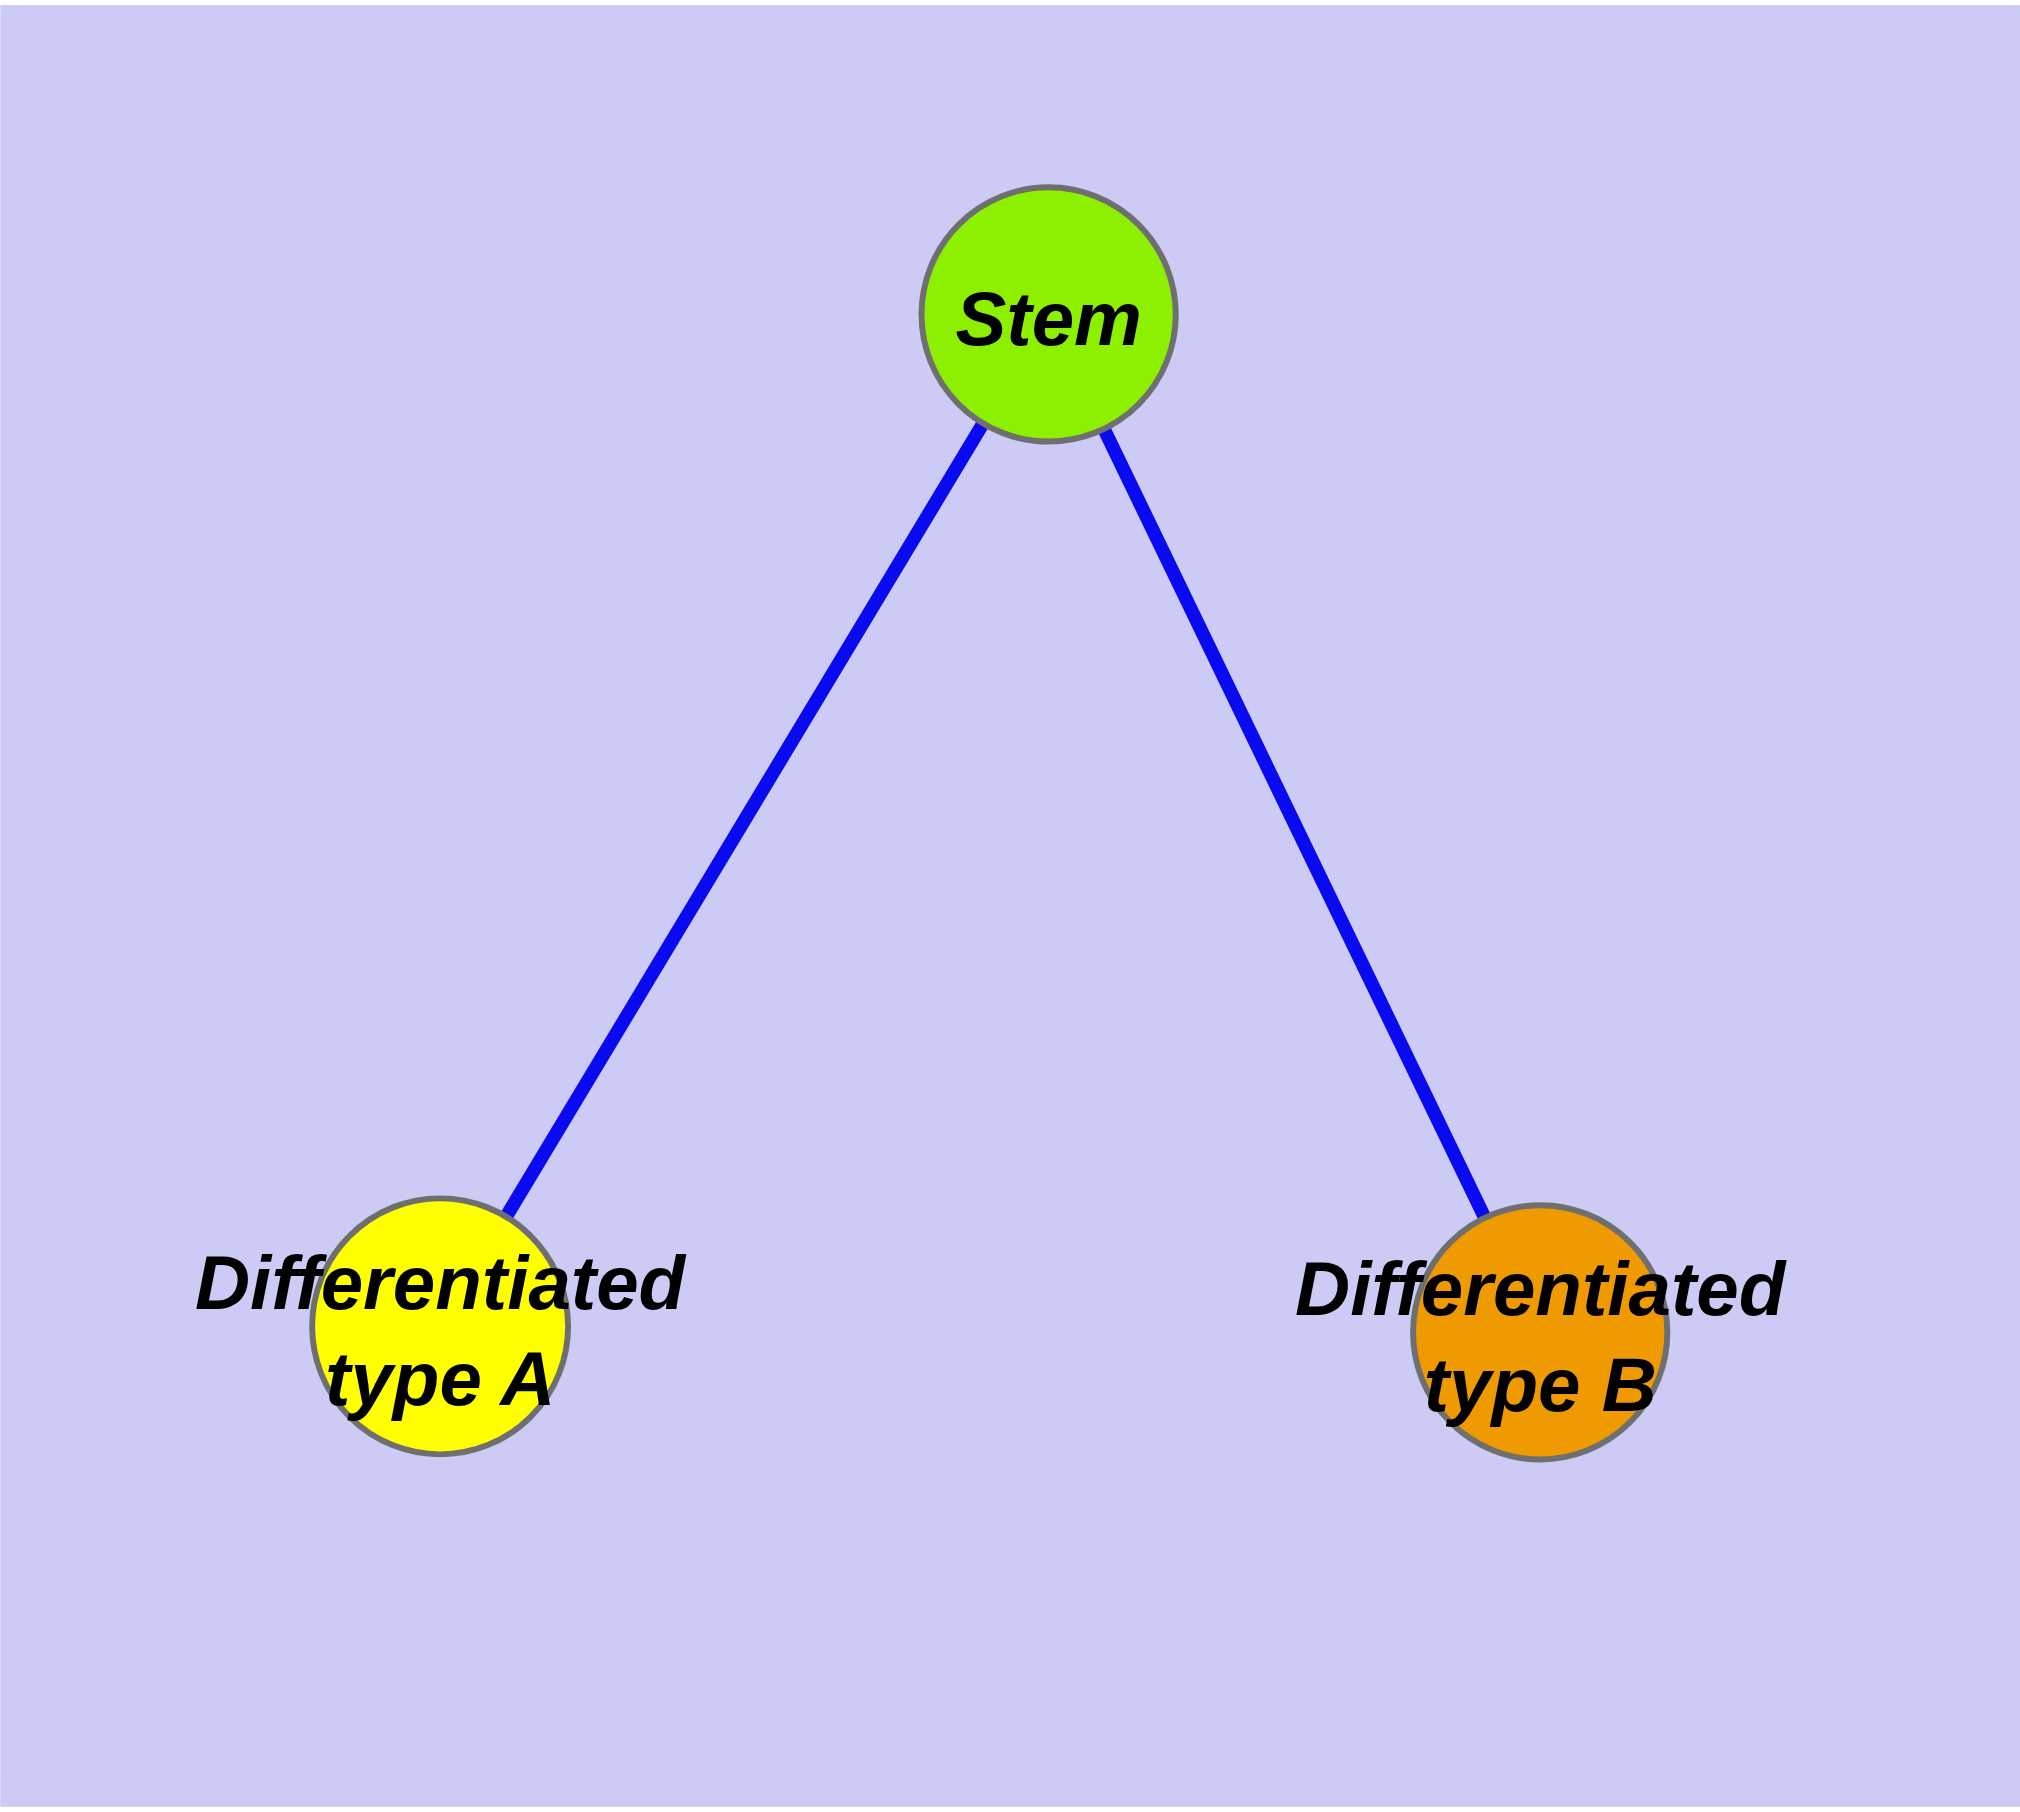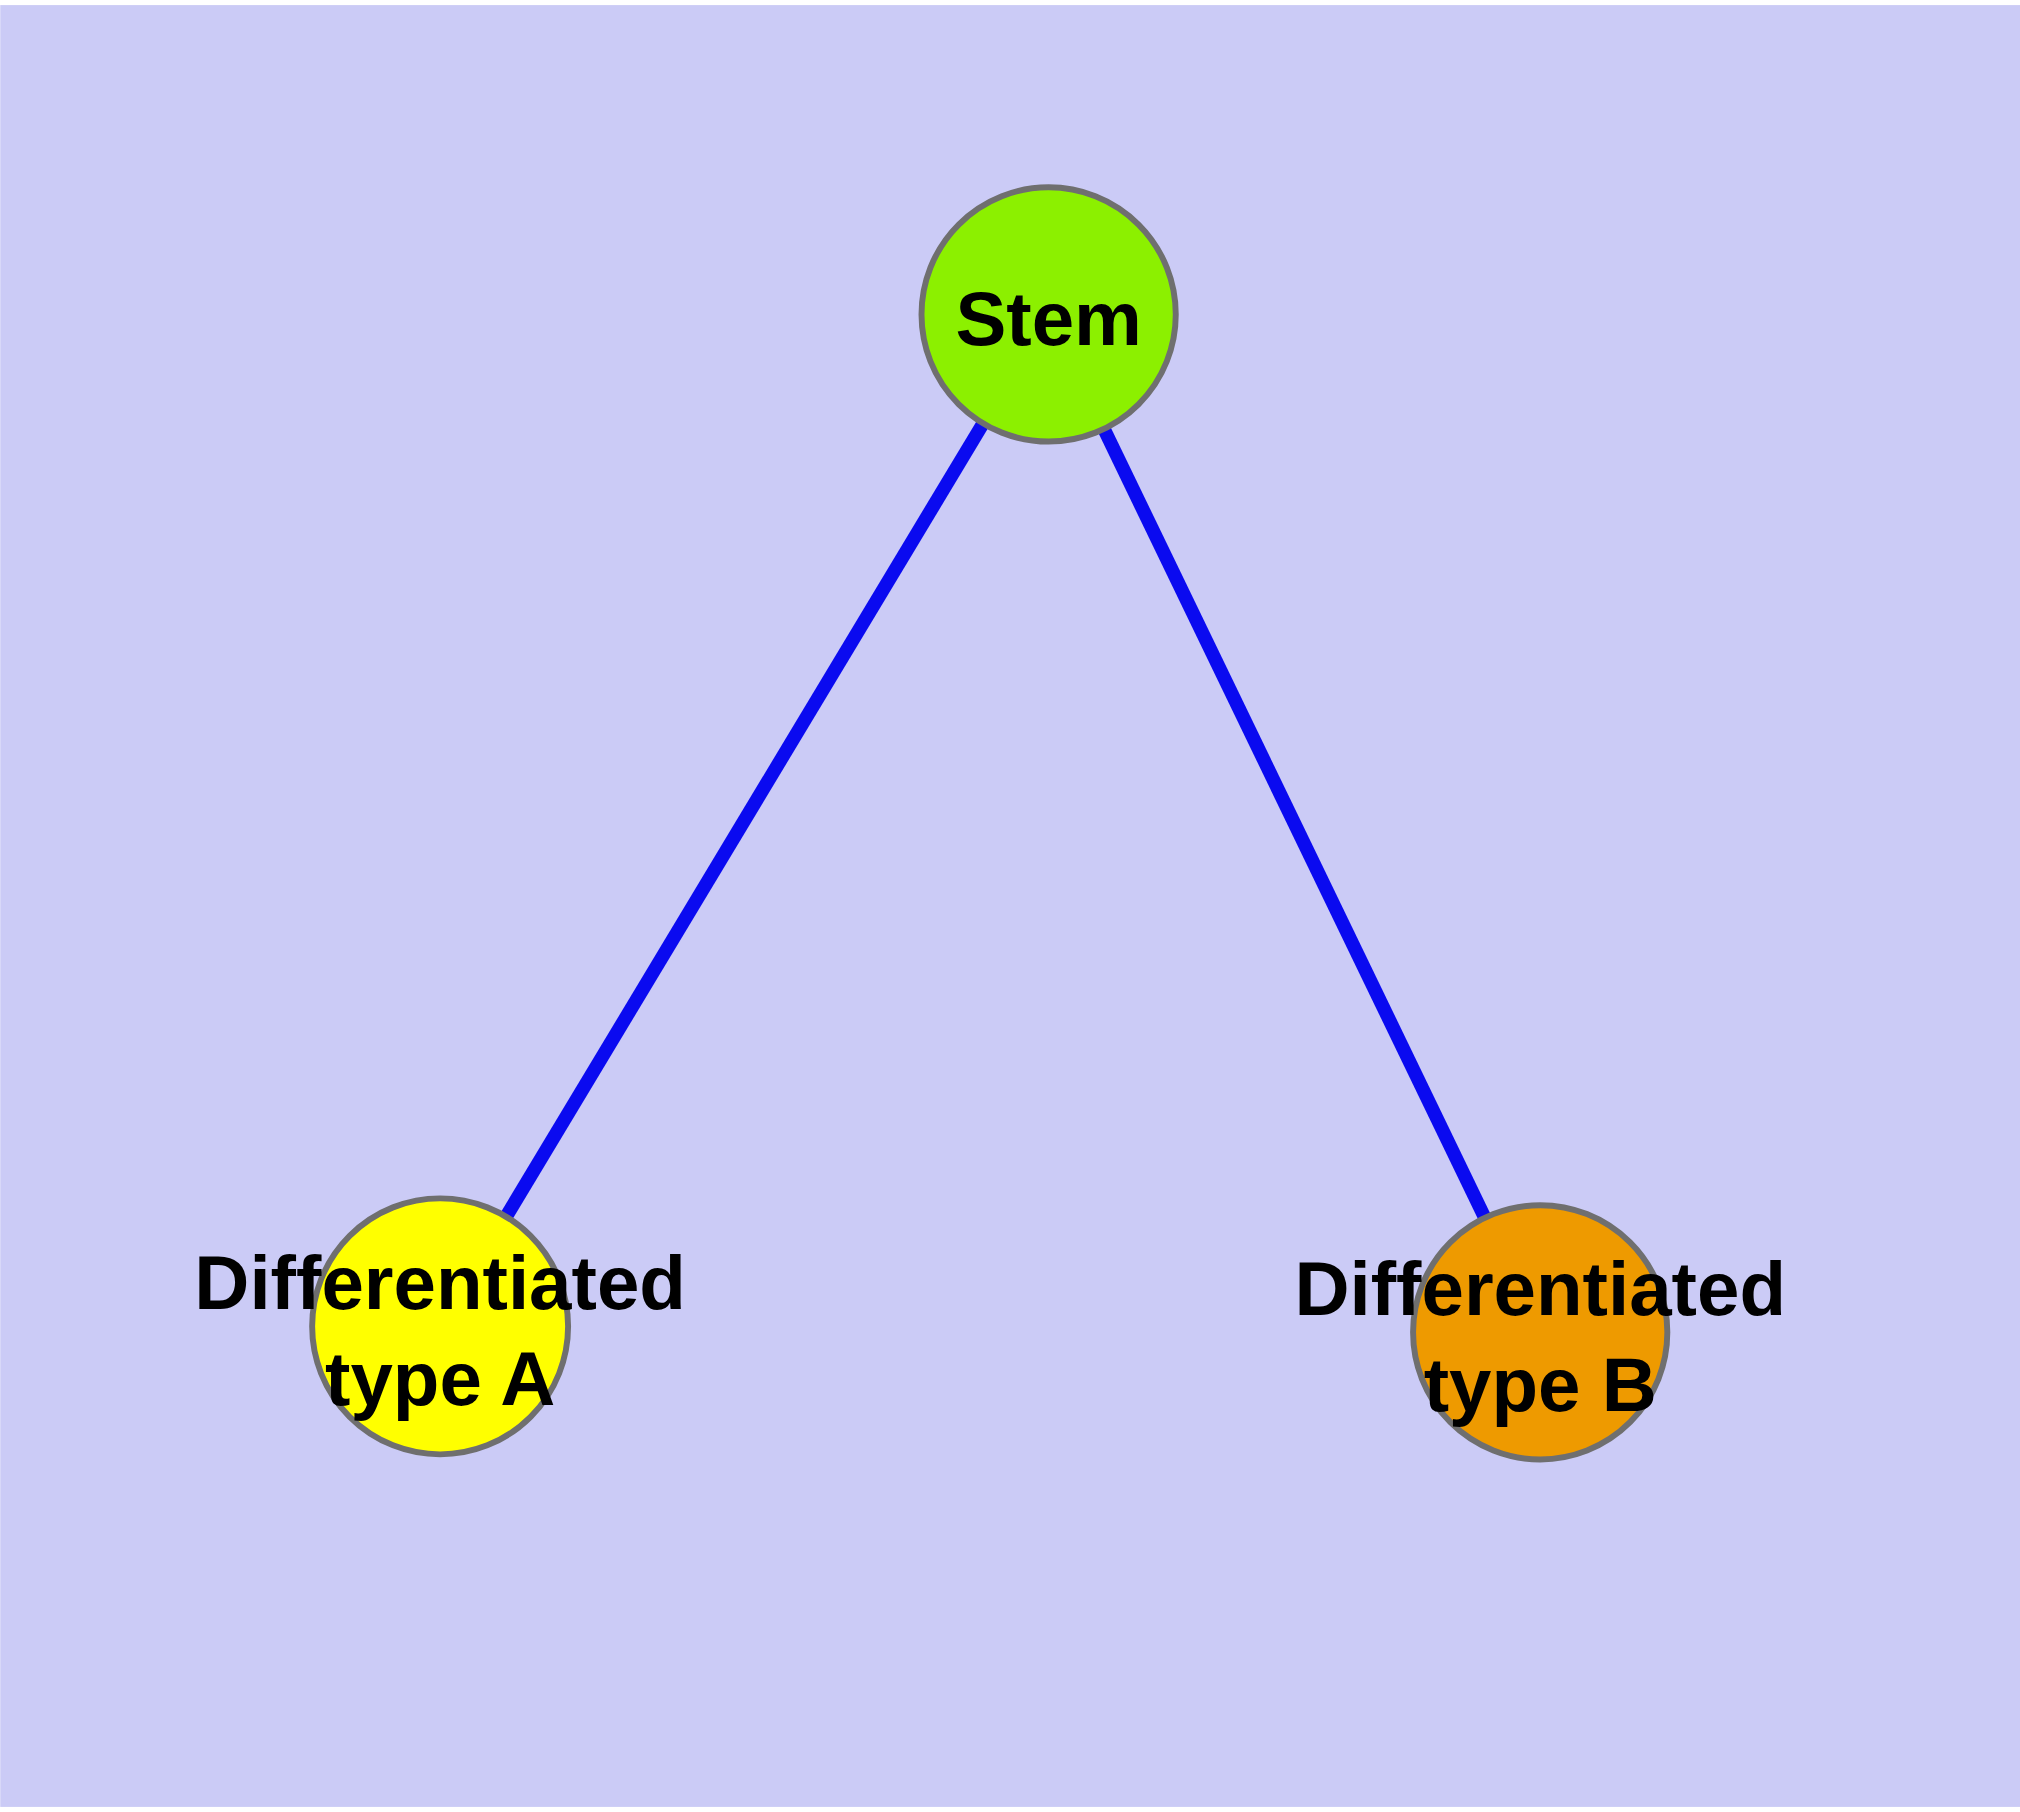--- a/index.html
+++ b/index.html
@@ -9,20 +9,21 @@
     width: 2021px;
     height: 1812px;
     overflow: hidden;
     font-family: "Liberation Sans", sans-serif;
   }
   .canvas-wrap {
     position: relative;
     width: 2021px;
     height: 1620px;
     background: #ffffff;
+    font-style: italic;
   }
   svg.graph {
     display: block;
     width: 2021px;
     height: 1812px;
   }
   .node-label {
     font-family: "Liberation Sans", "DejaVu Sans", sans-serif;
     font-weight: bold;
     text-anchor: middle;

